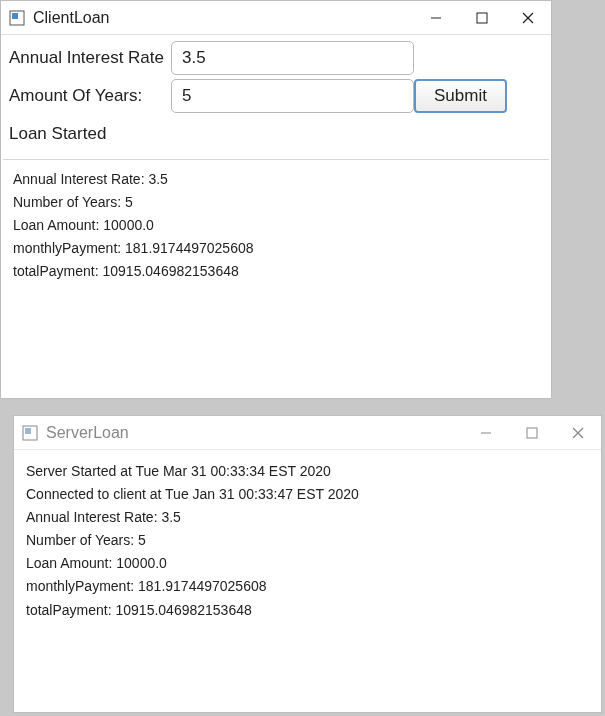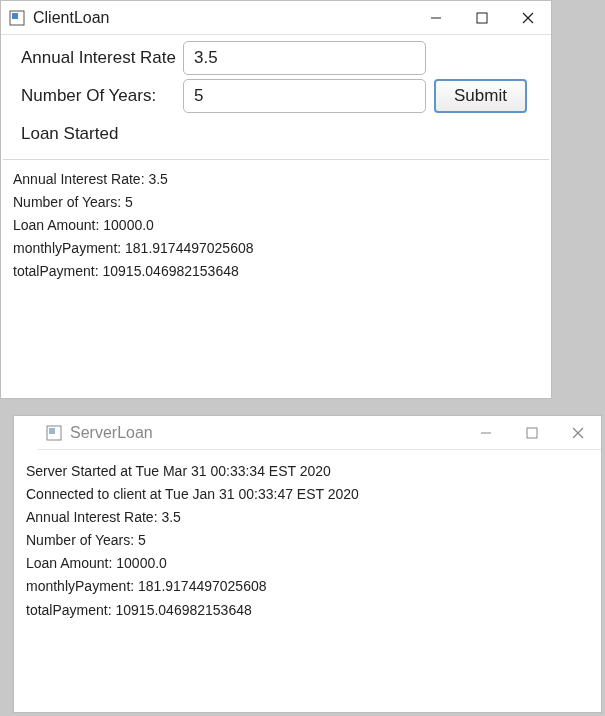--- a/index.html
+++ b/index.html
@@ -52,21 +52,21 @@
     .titlebar-spacer { flex: 1; }
     .win-btn {
       width: 46px;
       height: 34px;
       display: flex;
       align-items: center;
       justify-content: center;
       cursor: pointer;
     }
     .form-area {
-      padding: 4px 6px 0 20px;
+      padding: 4px 6px 0 8px;
     }
     .form-row {
       display: flex;
       align-items: center;
       height: 38px;
     }
     .form-label {
       width: 162px;
       padding-left: 0;
       font-size: 17px;
@@ -79,21 +79,21 @@
       border-radius: 5px;
       padding: 4px 10px;
       font-size: 17px;
       color: #222;
       background: #fff;
       outline: none;
     }
     .submit-btn {
       height: 34px;
       padding: 0 18px;
-      margin-left: 8px;
+      margin-left: 0;
       border: 2px solid #5f95c9;
       border-radius: 4px;
       background: linear-gradient(#fdfdfd, #ececec);
       font-size: 17px;
       color: #222;
       cursor: pointer;
     }
     .text-output {
       border-top: 1px solid #d8d8d8;
       margin: 6px 2px 2px 2px;
@@ -101,21 +101,21 @@
       background: #fff;
       flex: 1;
       line-height: 1.65;
       font-size: 14px;
       color: #222;
       white-space: pre-line;
       overflow: hidden;
     }
     .window2 .titlebar-title { color: #888; }
     .window2 .win-btn svg { stroke: #888; }
-    .window2 .titlebar { border-bottom: 1px solid #e6e6e6; margin-left: 24px; }
+    .window2 .titlebar { border-bottom: 1px solid #e6e6e6; }
   </style>
 </head>
 <body>
 
 <div class="window window1">
   <div class="titlebar">
     <span class="titlebar-icon">
       <svg width="16" height="16">
           <rect x="1" y="1" width="14" height="14" fill="#fff" stroke="#555" stroke-width="1"></rect>
           <rect x="3" y="3" width="6" height="6" fill="#4a89c8"></rect>
@@ -140,21 +140,21 @@
         </svg>
     </div>
   </div>
 
   <div class="form-area">
     <div class="form-row">
       <div class="form-label">Annual Interest Rate</div>
       <input class="text-input" type="text" value="3.5" style="">
     </div>
     <div class="form-row">
-      <div class="form-label">Number Of Years:</div>
+      <div class="form-label">Amount Of Years:</div>
       <input class="text-input" type="text" value="5" style="">
       <button class="submit-btn">Submit</button>
     </div>
     <div class="form-row">
       <div class="form-label">Loan Started</div>
     </div>
   </div>
 
   <div class="text-output">Annual Interest Rate: 3.5
 Number of Years: 5

